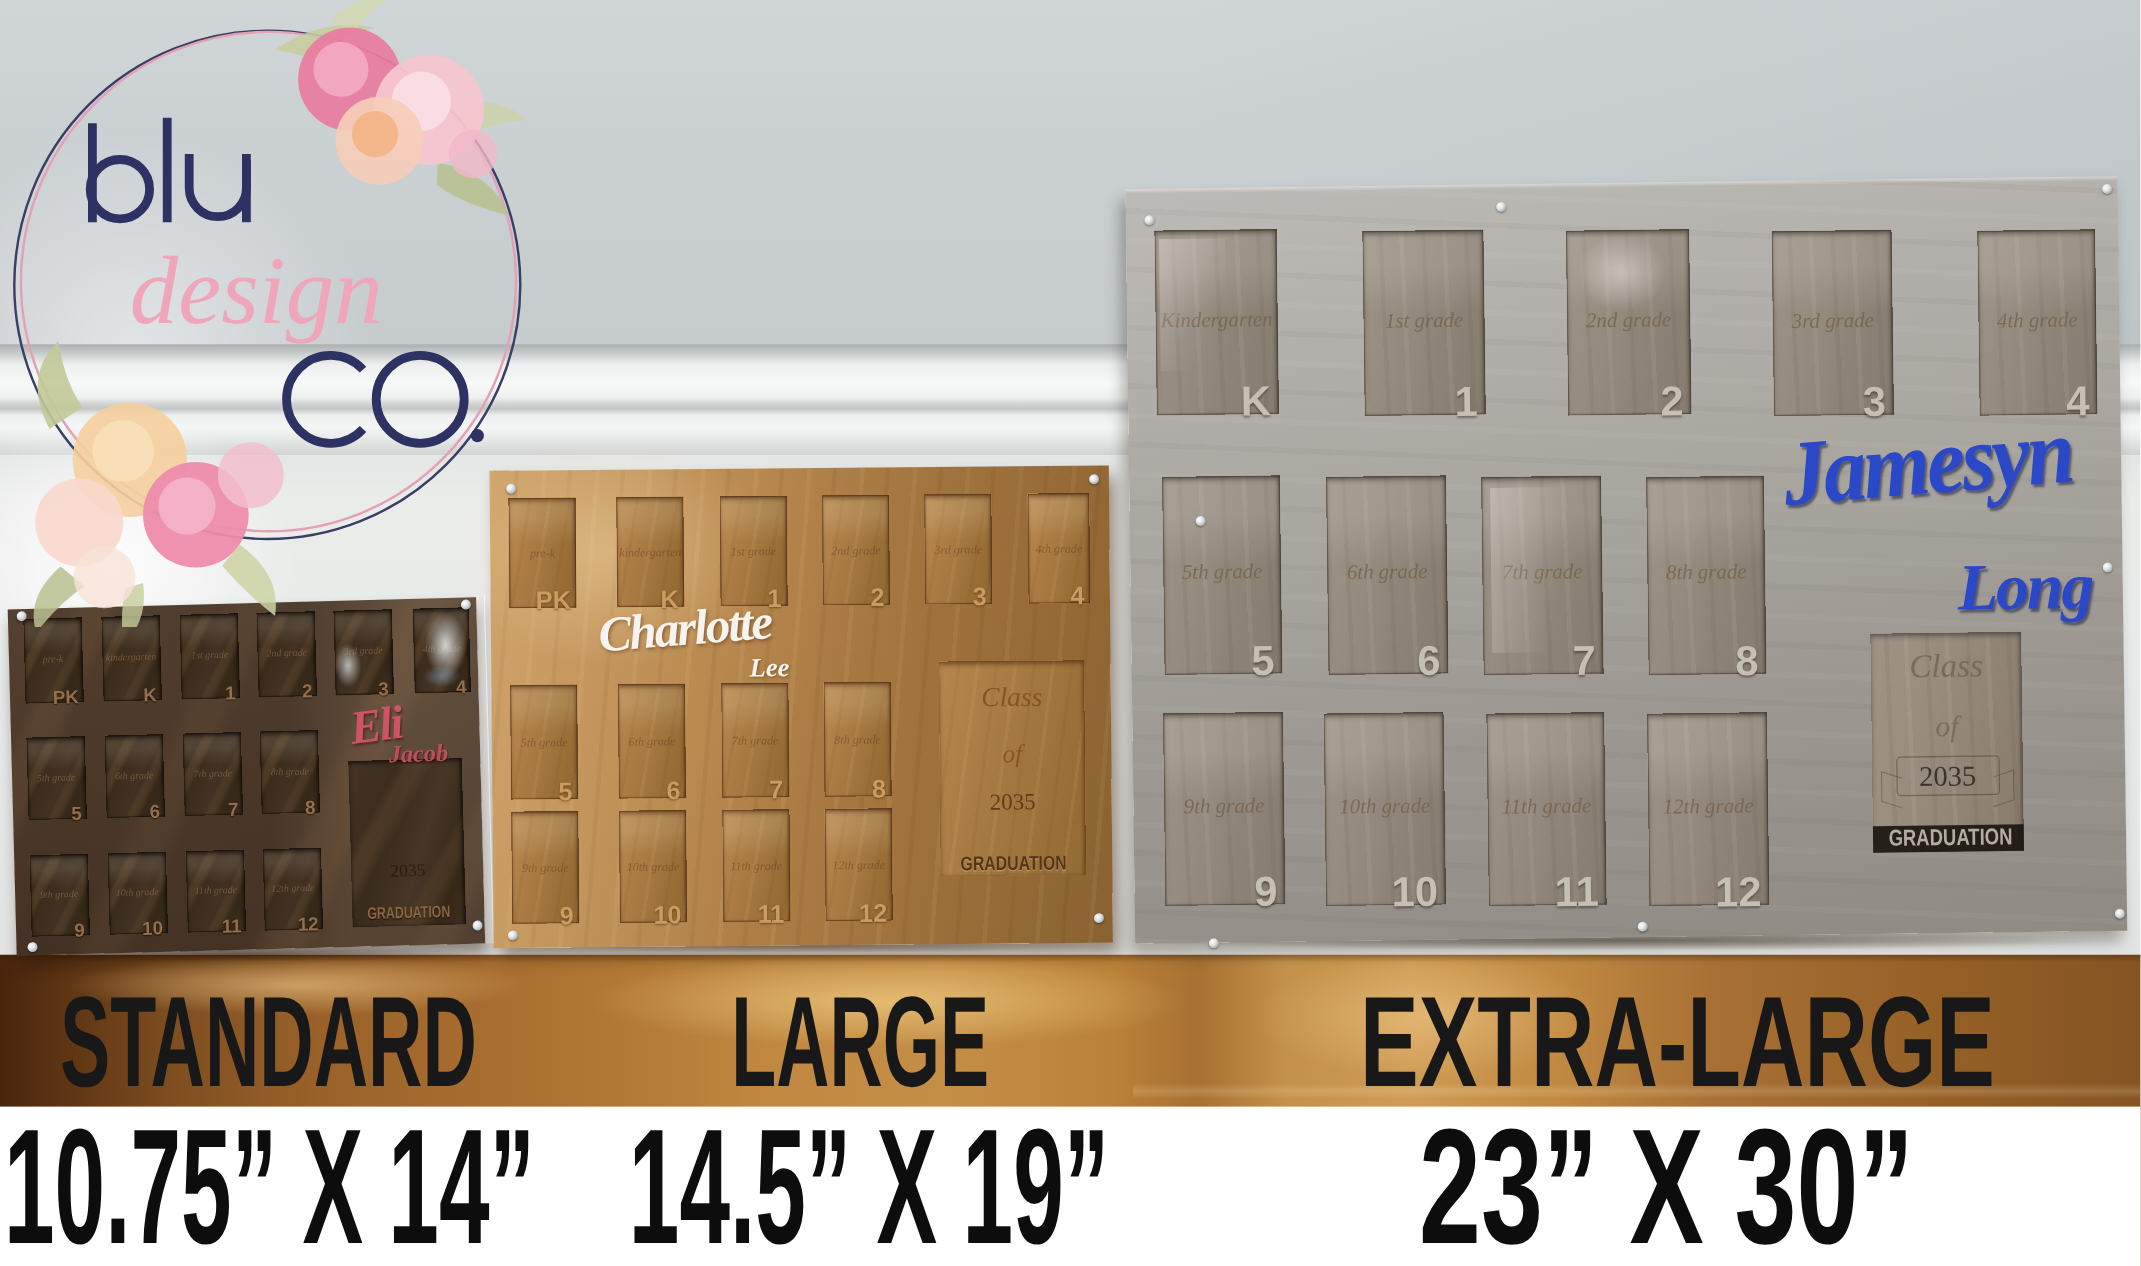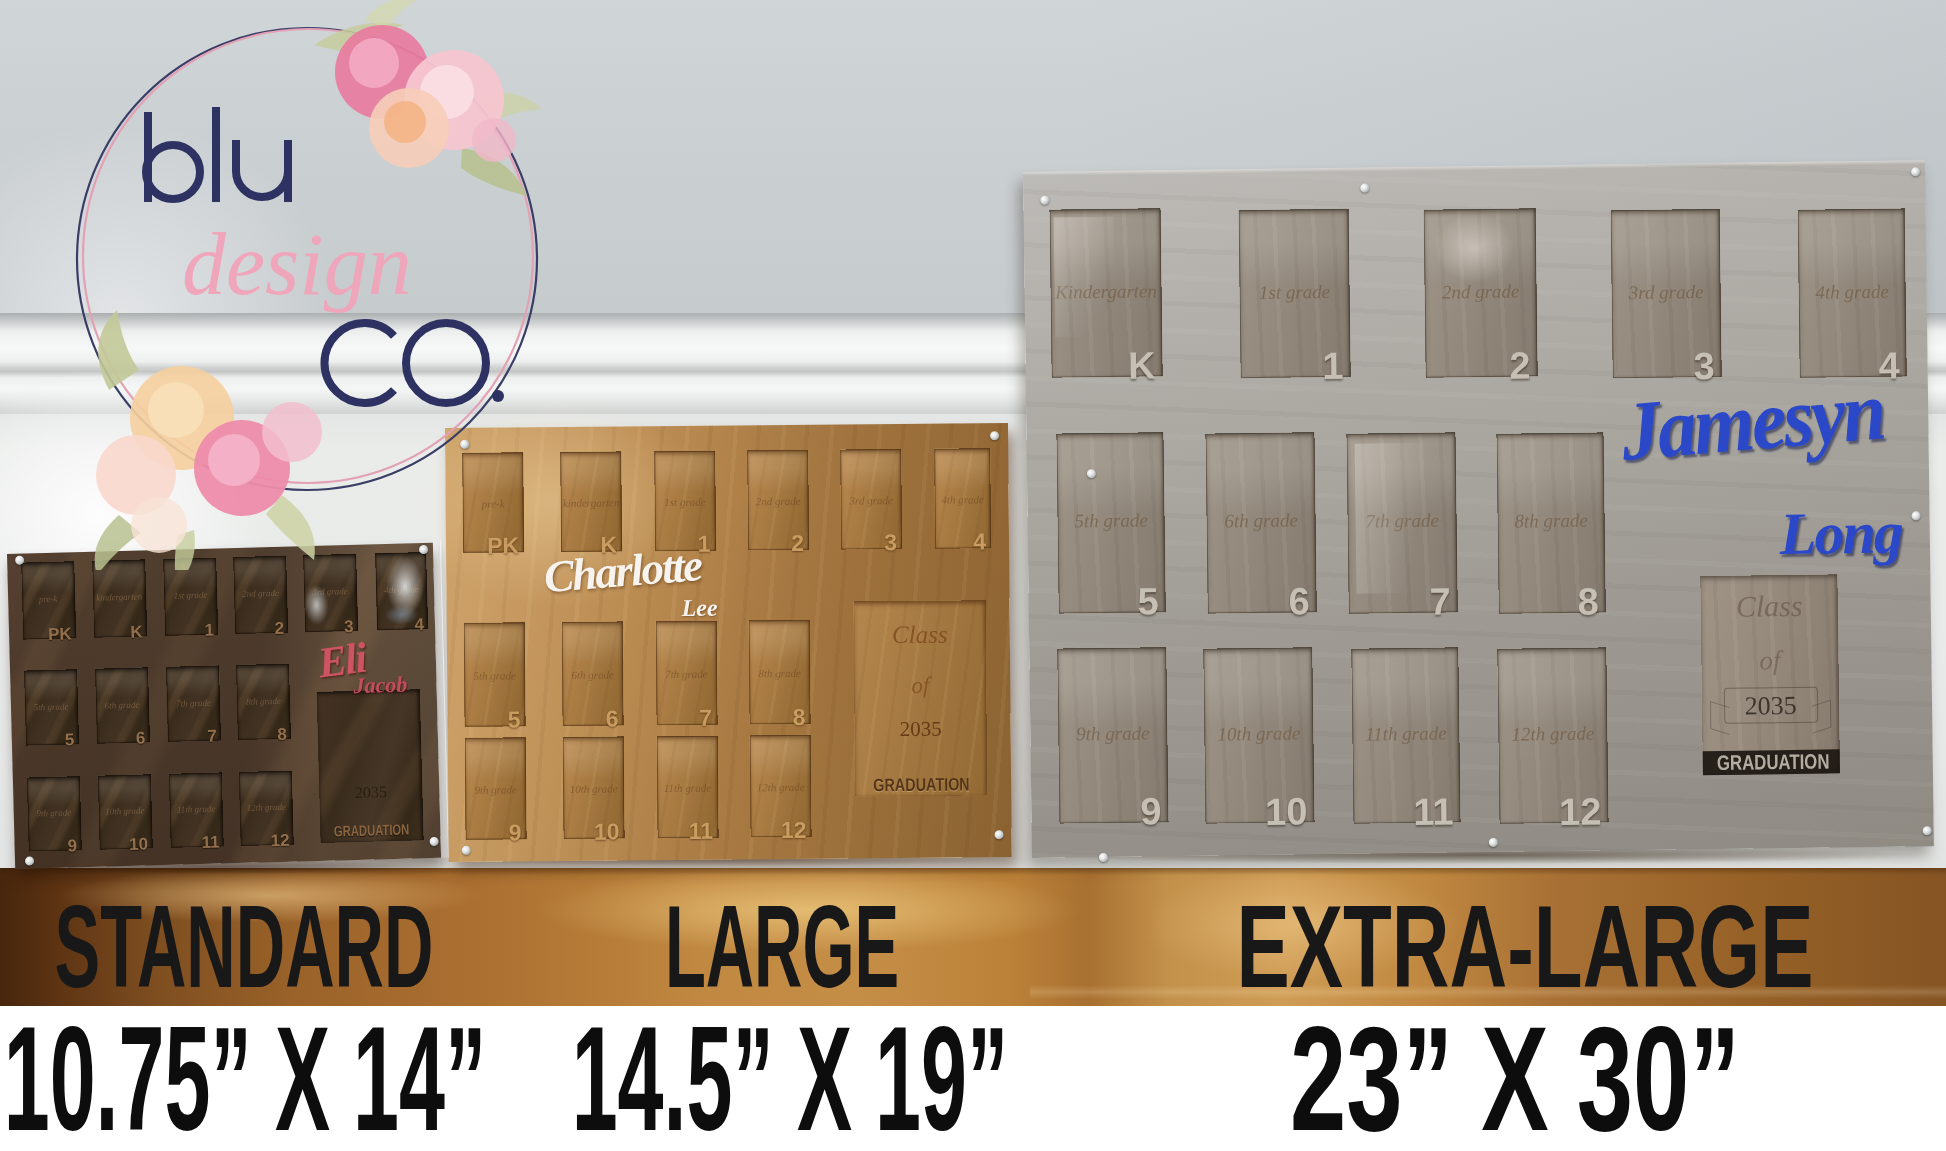--- a/index.html
+++ b/index.html
@@ -392,21 +392,21 @@
 
 <div class="screw" style="left:884px;top:351px;"></div>
 
 <div class="screw" style="left:67px;top:682px;"></div>
 
 <div class="screw" style="left:457px;top:672px;"></div>
 
 <div class="screw" style="left:891px;top:666px;"></div>
 </div>
 
-<div class="abs" style="left:16px;top:0;width:510px;height:570px;padding-left:48px;">
+<div class="abs" style="left:0;top:0;width:510px;height:570px;">
 <svg width="510" height="570" viewBox="0 0 510 570">
 
   <ellipse cx="243" cy="259" rx="230" ry="231" fill="none" stroke="#3a3d66" stroke-width="2.2"></ellipse>
 
   <ellipse cx="244" cy="256" rx="225" ry="227" fill="none" stroke="#e2a1b5" stroke-width="2.2"></ellipse>
 
   <g stroke="#2e3263" stroke-width="8" fill="none">
     <path d="M84,112 V202"></path>
     <circle cx="109" cy="172" r="27"></circle>
     <path d="M152,107 V202"></path>

